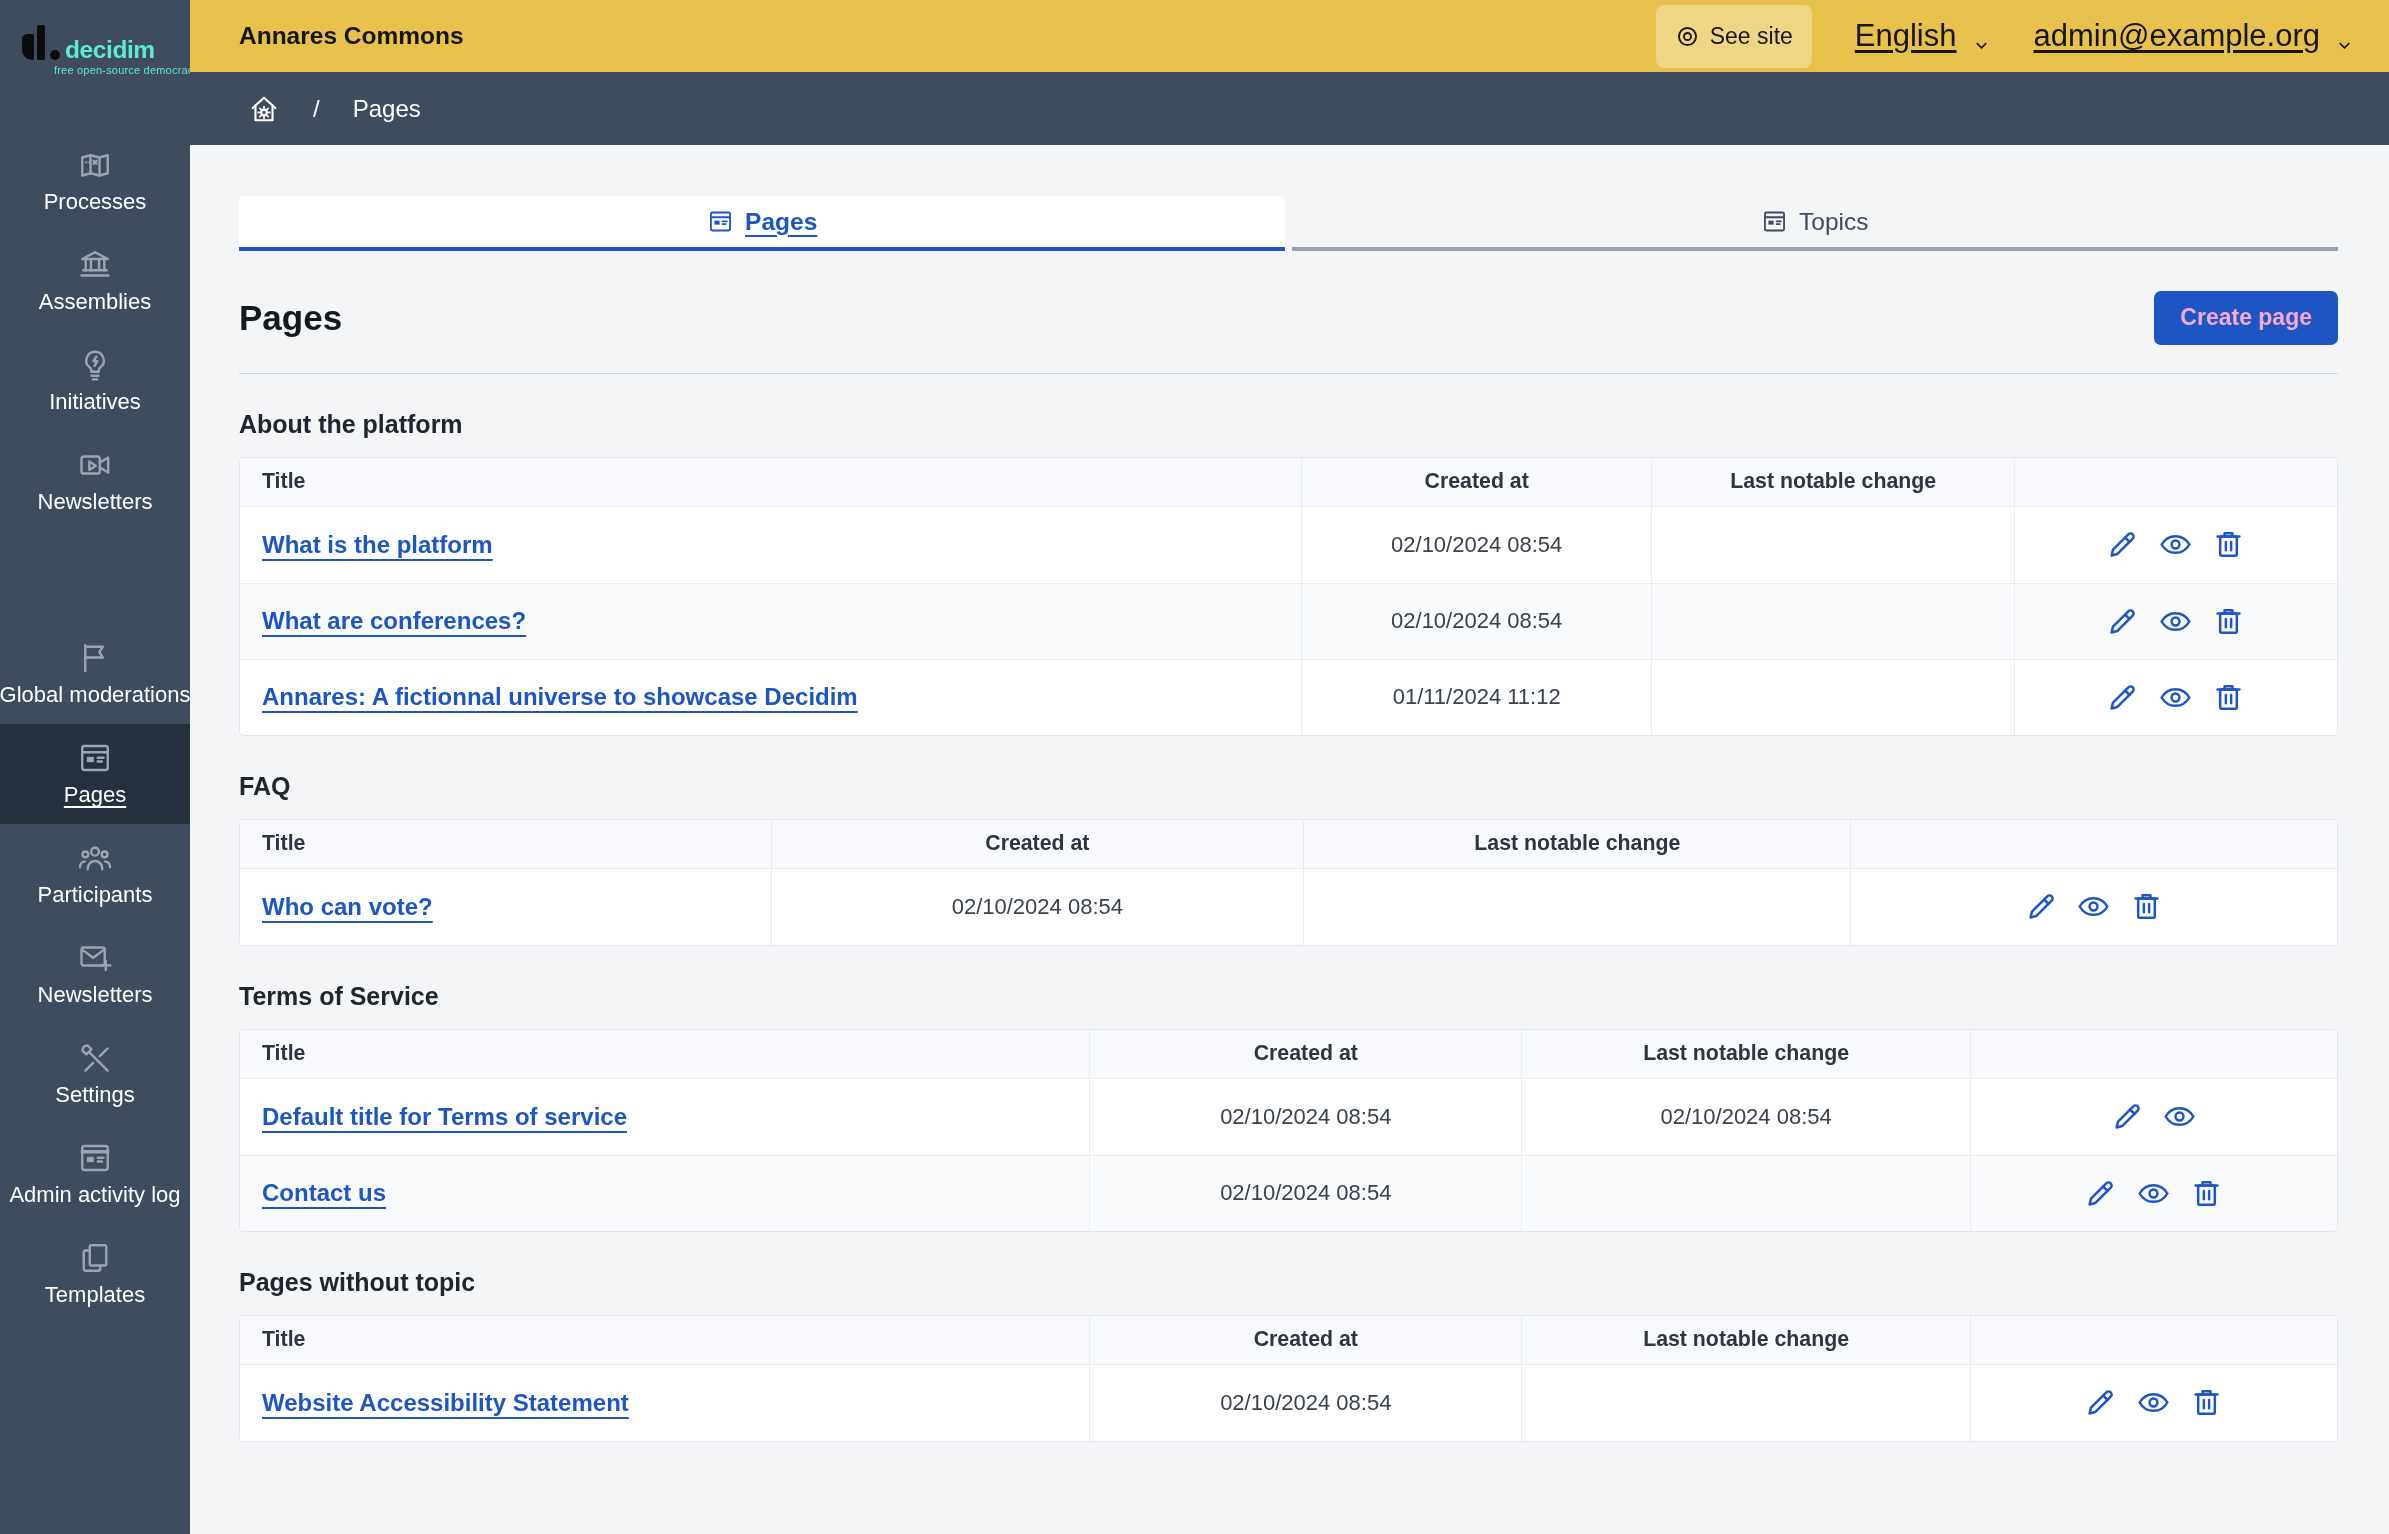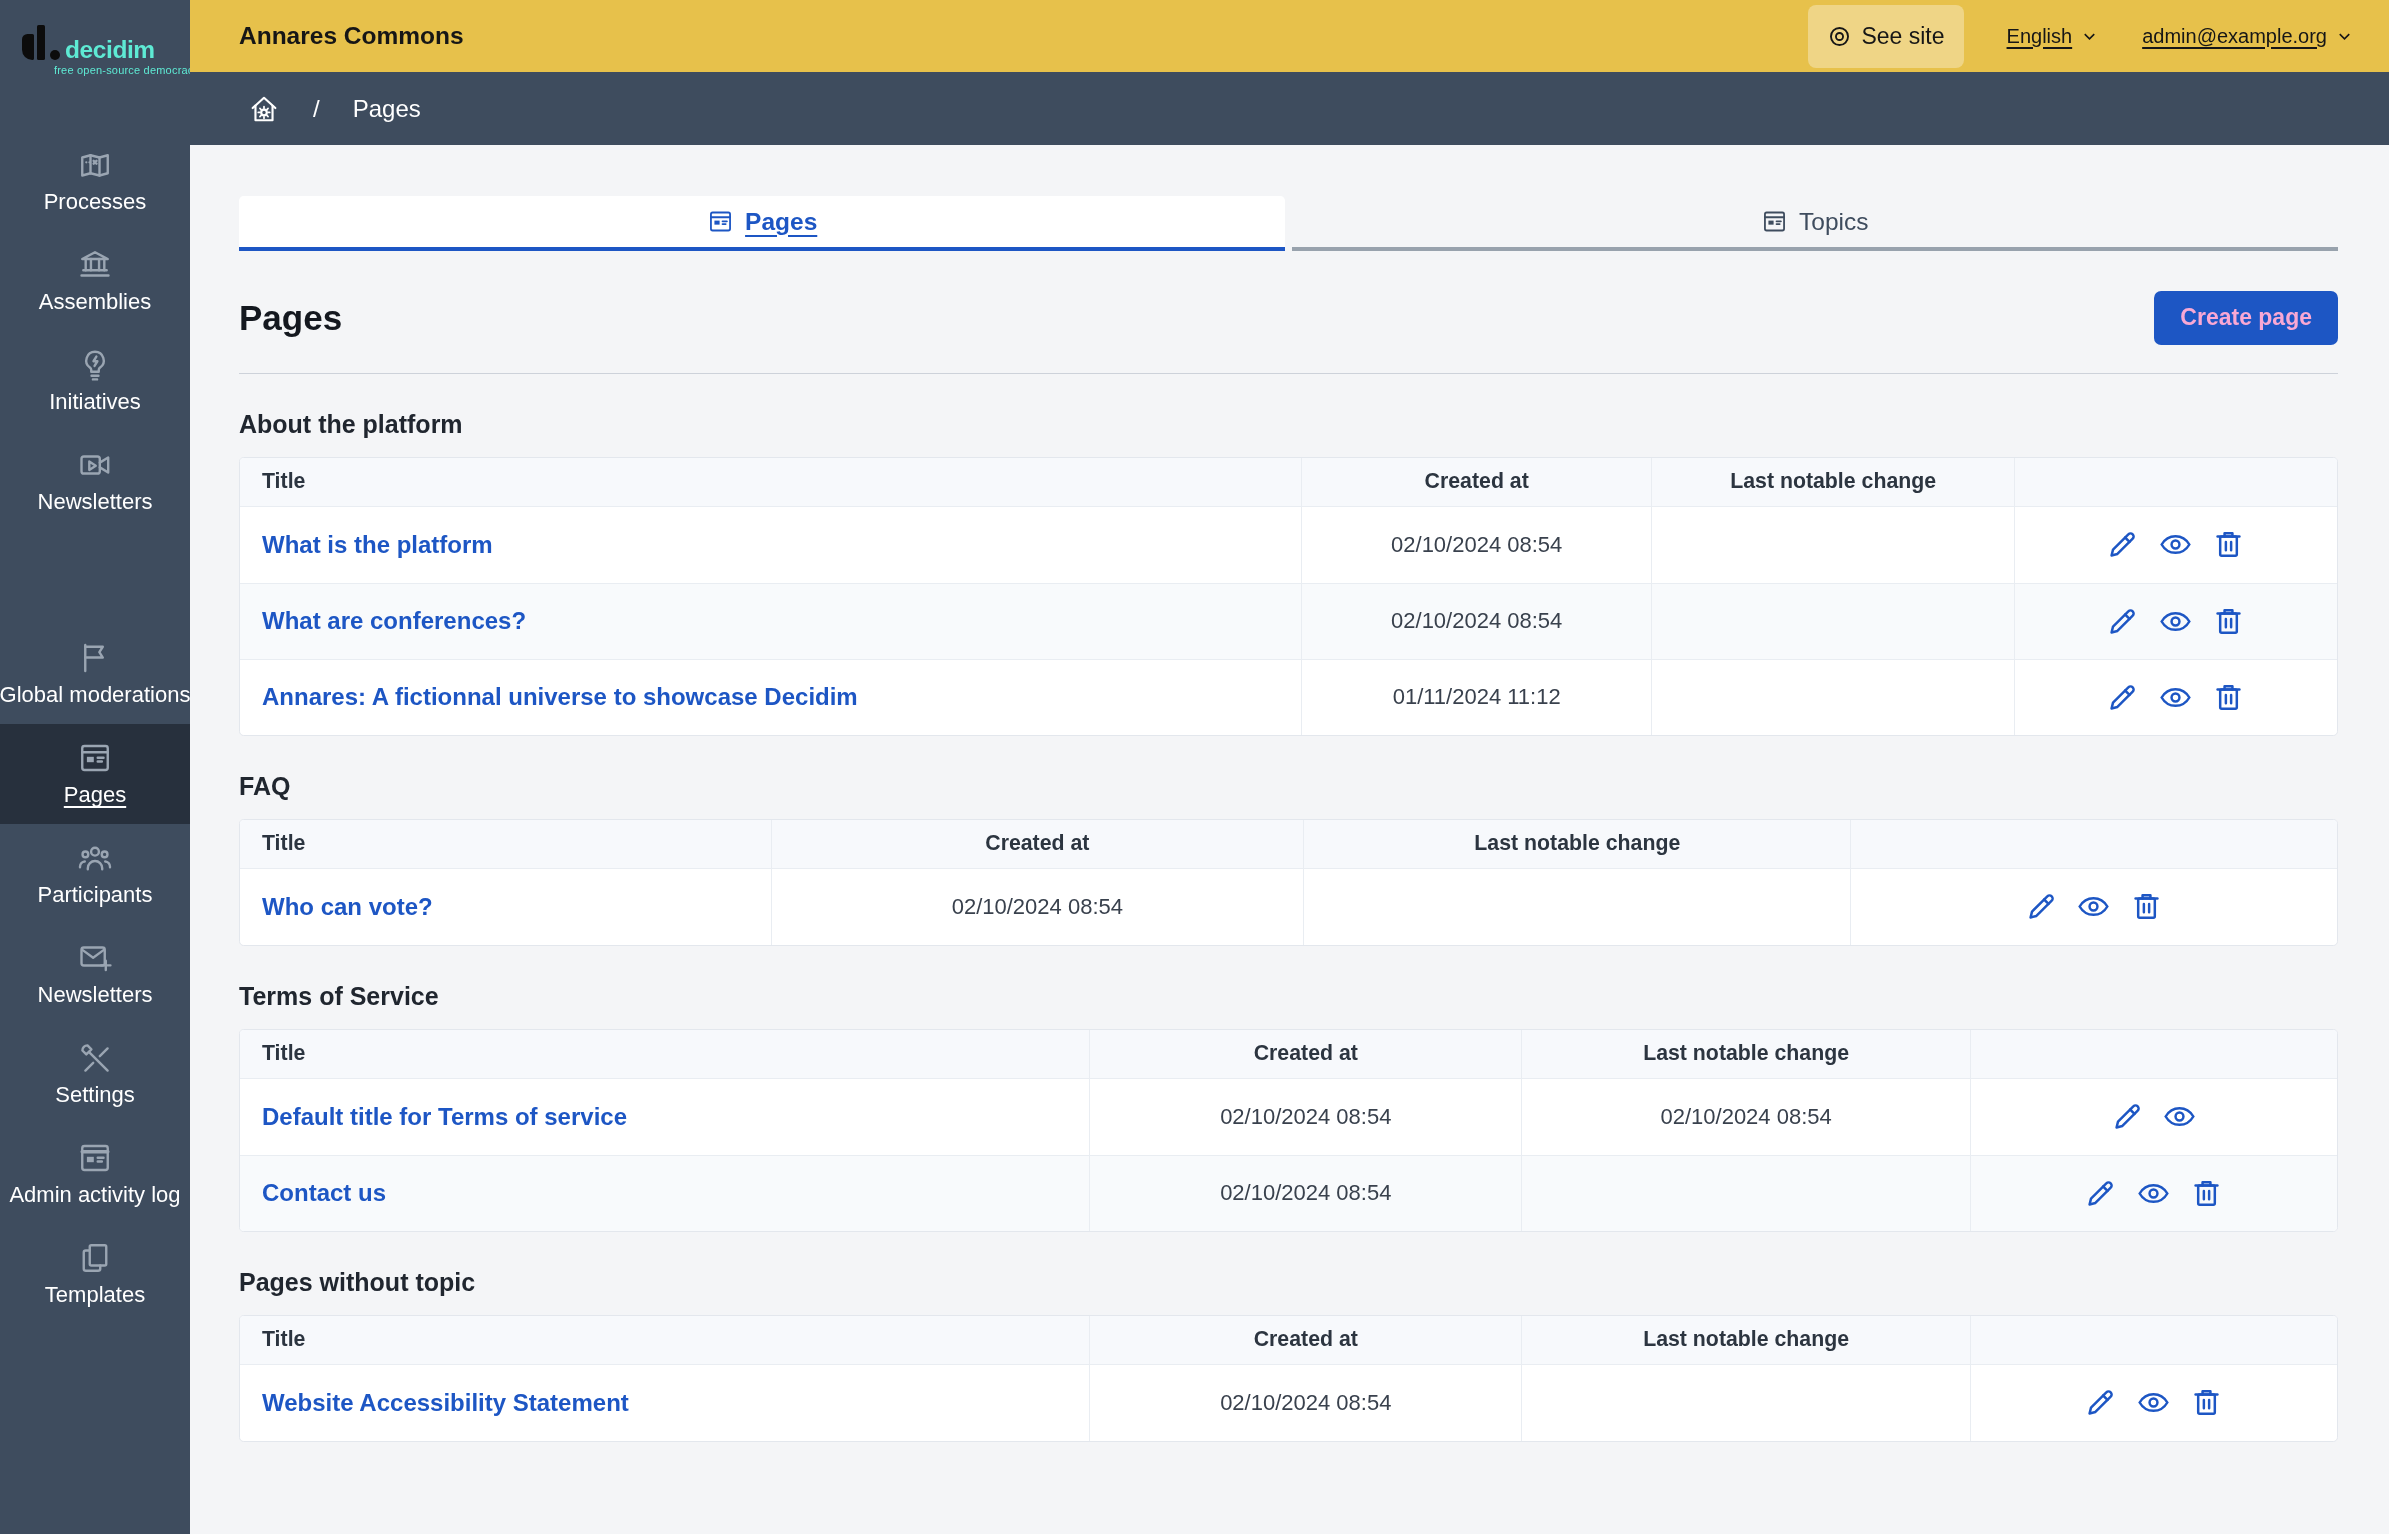--- a/index.html
+++ b/index.html
@@ -65,22 +65,22 @@
   .org-title{font-size:24.5px;font-weight:700;}
   .topbar-right{margin-left:auto;display:flex;align-items:center;gap:43px;}
   .pill-btn{
     display:flex;align-items:center;gap:9.5px;
     background:rgba(255,255,255,.33);
     border:none;border-radius:8px;padding:18px 19px;
     font-family:inherit;font-size:23px;color:#161616;cursor:pointer;
   }
   .pill-btn .t-icon{width:25px;height:25px;}
   .link-btn{
-    display:flex;align-items:center;gap:8px;background:none;border:none;cursor:pointer;
-    font-family:inherit;font-size:20px;color:#161616;
+    display:flex;align-items:center;gap:15px;background:none;border:none;cursor:pointer;
+    font-family:inherit;font-size:31px;color:#161616;
   }
   .link-btn .lbl{text-decoration:underline;text-underline-offset:4px;}
   .chev{width:19px;height:19px;}
   .t-icon svg,.chev svg{width:100%;height:100%;}
 
   .breadcrumb{
     height:73px;background:var(--dark);color:#fff;
     display:flex;align-items:center;gap:33px;
     padding:0 0 0 58px;font-size:24px;
   }
@@ -119,21 +119,21 @@
     height:49px;background:var(--head-bg);font-size:21.3px;font-weight:600;color:#2c3540;
     text-align:center;border-bottom:0.8px solid var(--grid);
   }
   th:first-child{text-align:left;padding-left:22px;}
   th + th, td + td{border-left:0.8px solid var(--grid);}
   td{height:76px;font-size:22px;color:#39414d;text-align:center;}
   tbody tr + tr td{border-top:0.8px solid var(--grid);}
   tbody tr:nth-child(even) td{background:var(--row-alt);}
   td.cell-title{text-align:left;padding-left:22px;}
   .row-title-link{
-    color:var(--blue);font-size:24px;font-weight:700;
+    color:var(--blue);font-size:24px;font-weight:700;text-decoration:underline;
     text-underline-offset:5.5px;text-decoration-thickness:2px;cursor:pointer;
   }
   td.cell-actions .actions{display:flex;align-items:center;justify-content:center;gap:16.6px;}
   .action-btn{
     background:none;border:none;cursor:pointer;width:36px;height:36px;color:var(--blue);padding:0;
   }
   .action-btn span{display:block;width:35px;height:35px;}
   .action-btn svg{width:100%;height:100%;}
 </style>
 </head>

